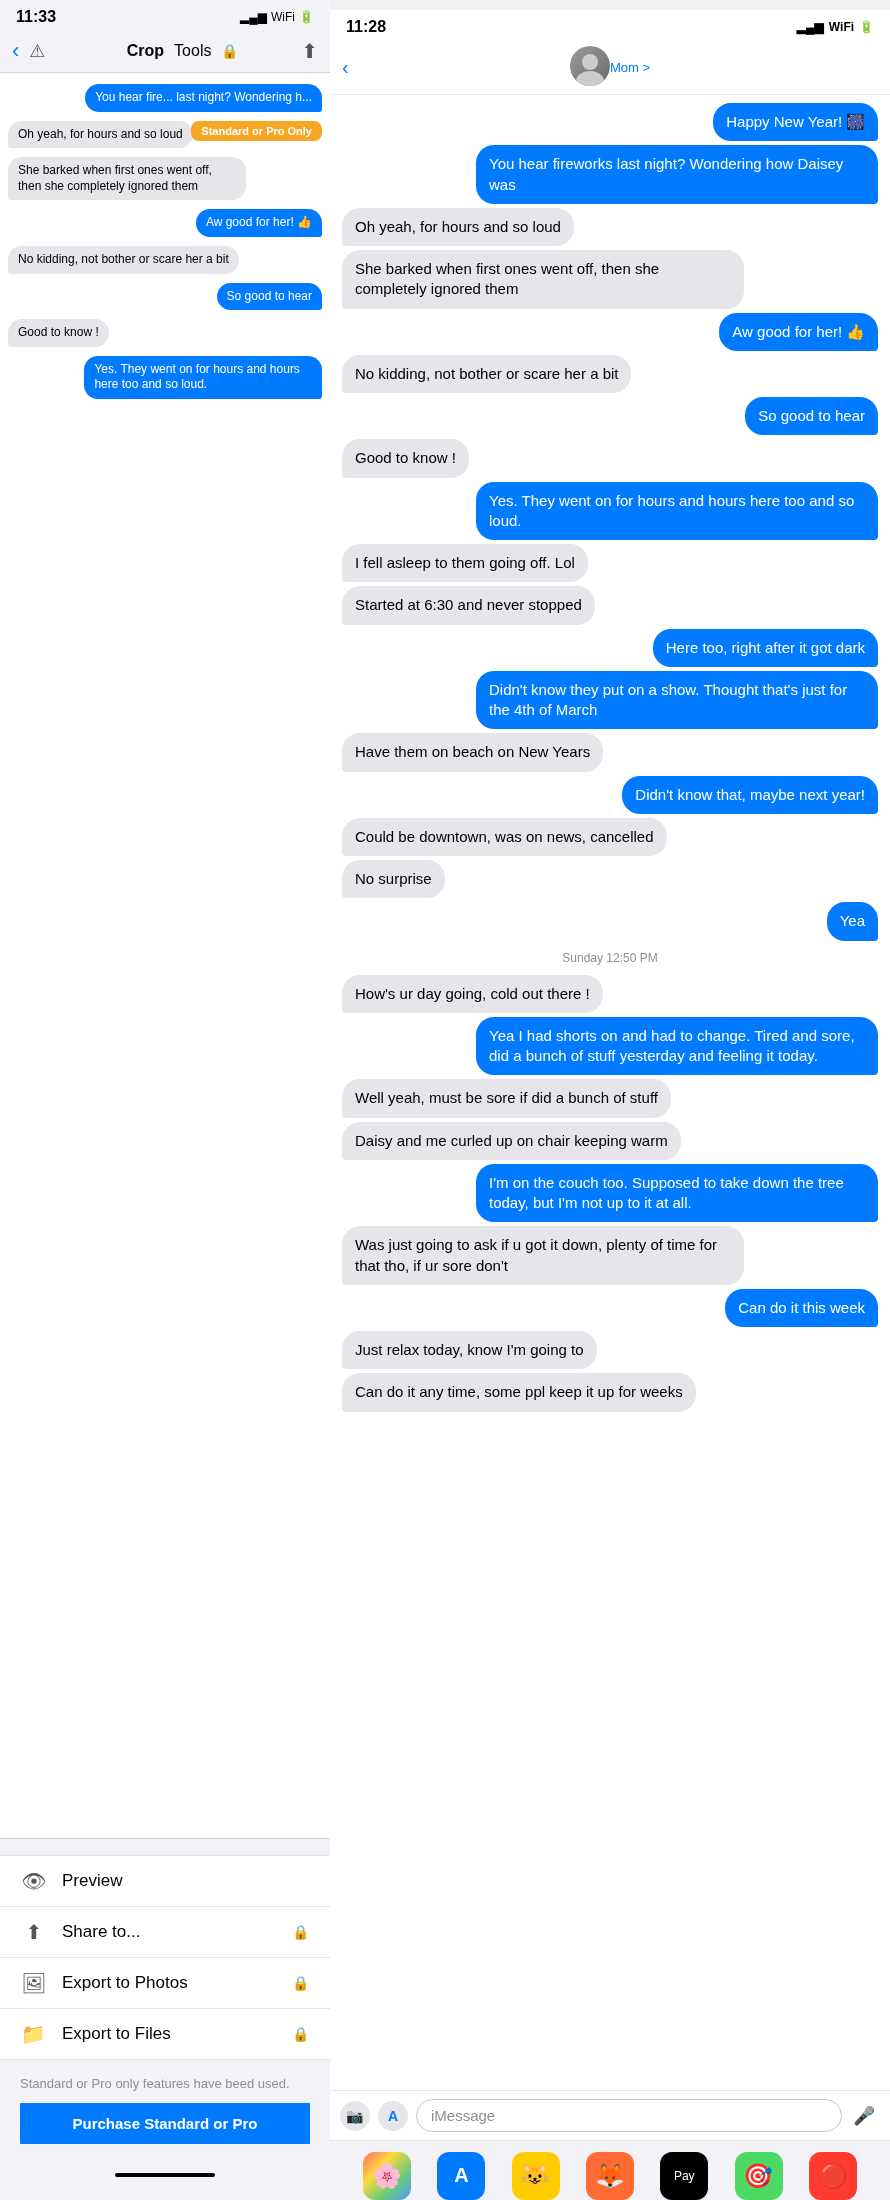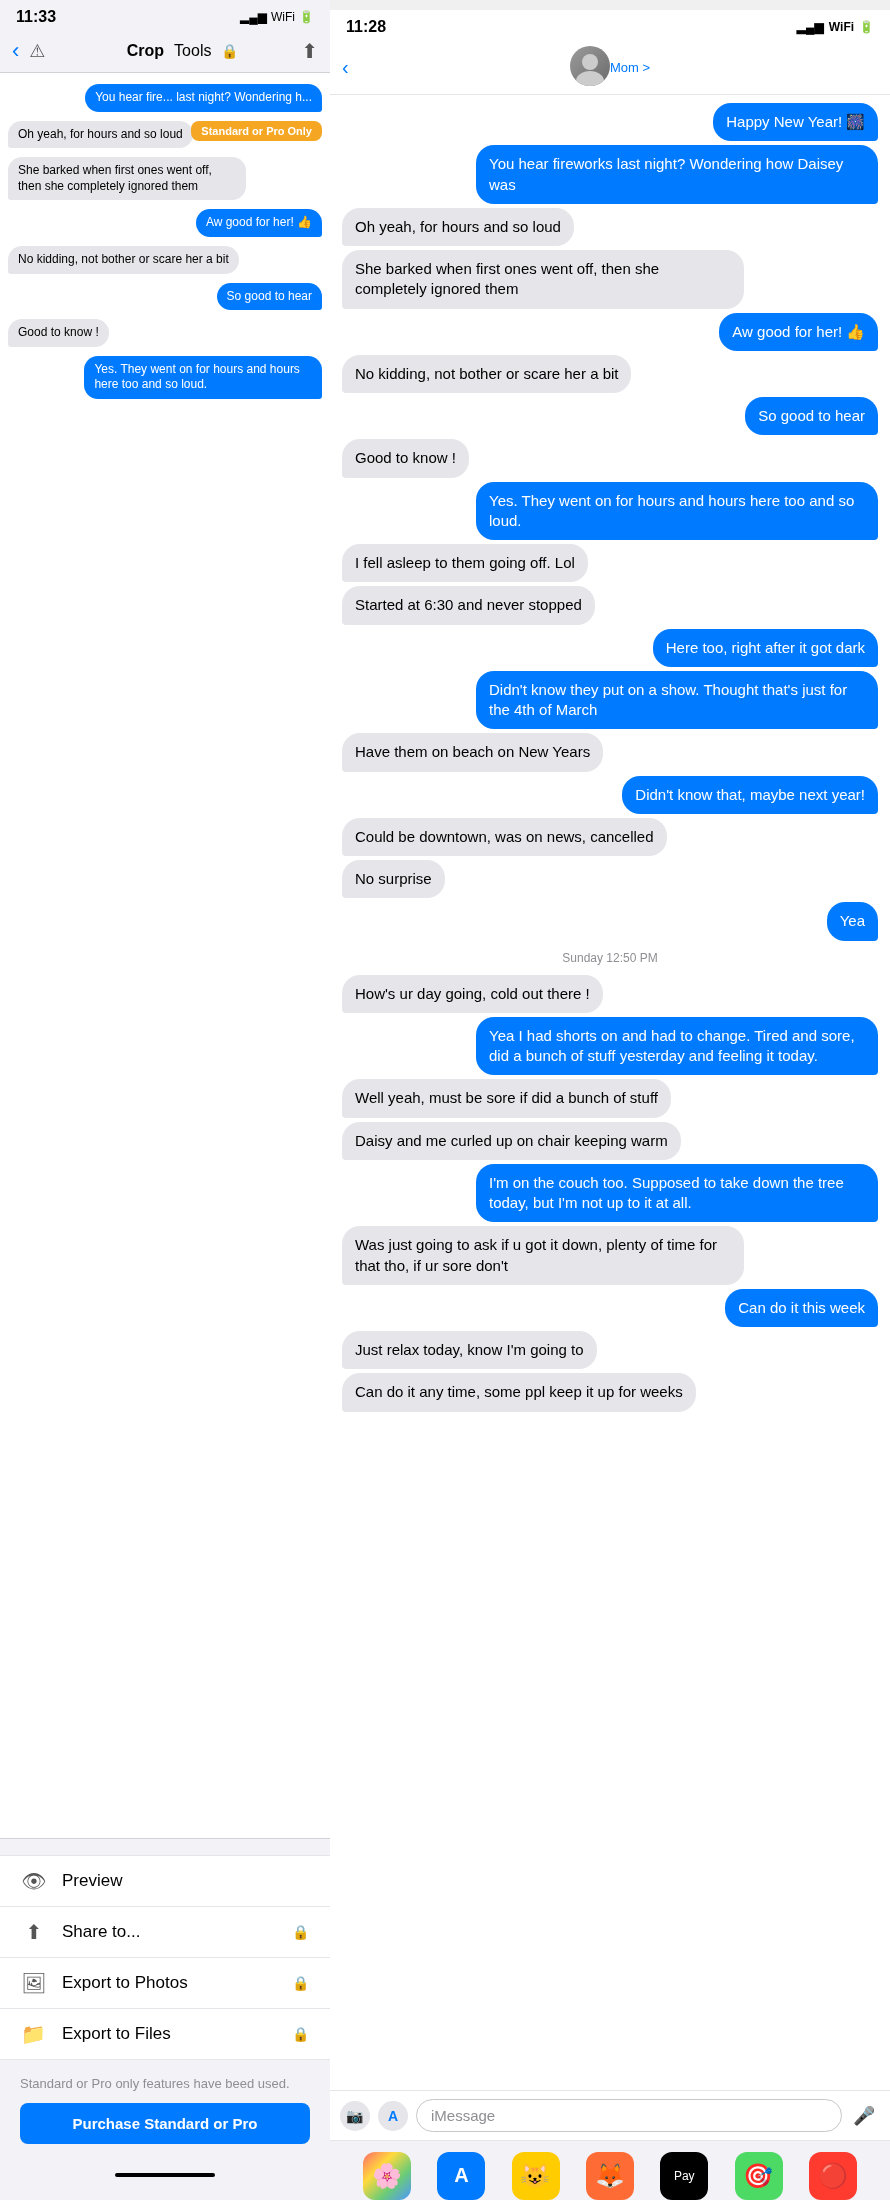--- a/index.html
+++ b/index.html
@@ -308,21 +308,21 @@
     .upgrade-note {
       font-size: 13px;
       color: #8e8e93;
       margin-bottom: 12px;
     }
 
     .upgrade-btn {
       background: #007aff;
       color: #fff;
       border: none;
-      border-radius: 8px;
+      border-radius: 1px;
       padding: 12px 24px;
       font-size: 15px;
       font-weight: 600;
       width: 100%;
       cursor: pointer;
     }
 
     .home-indicator {
       height: 30px;
       display: flex;

